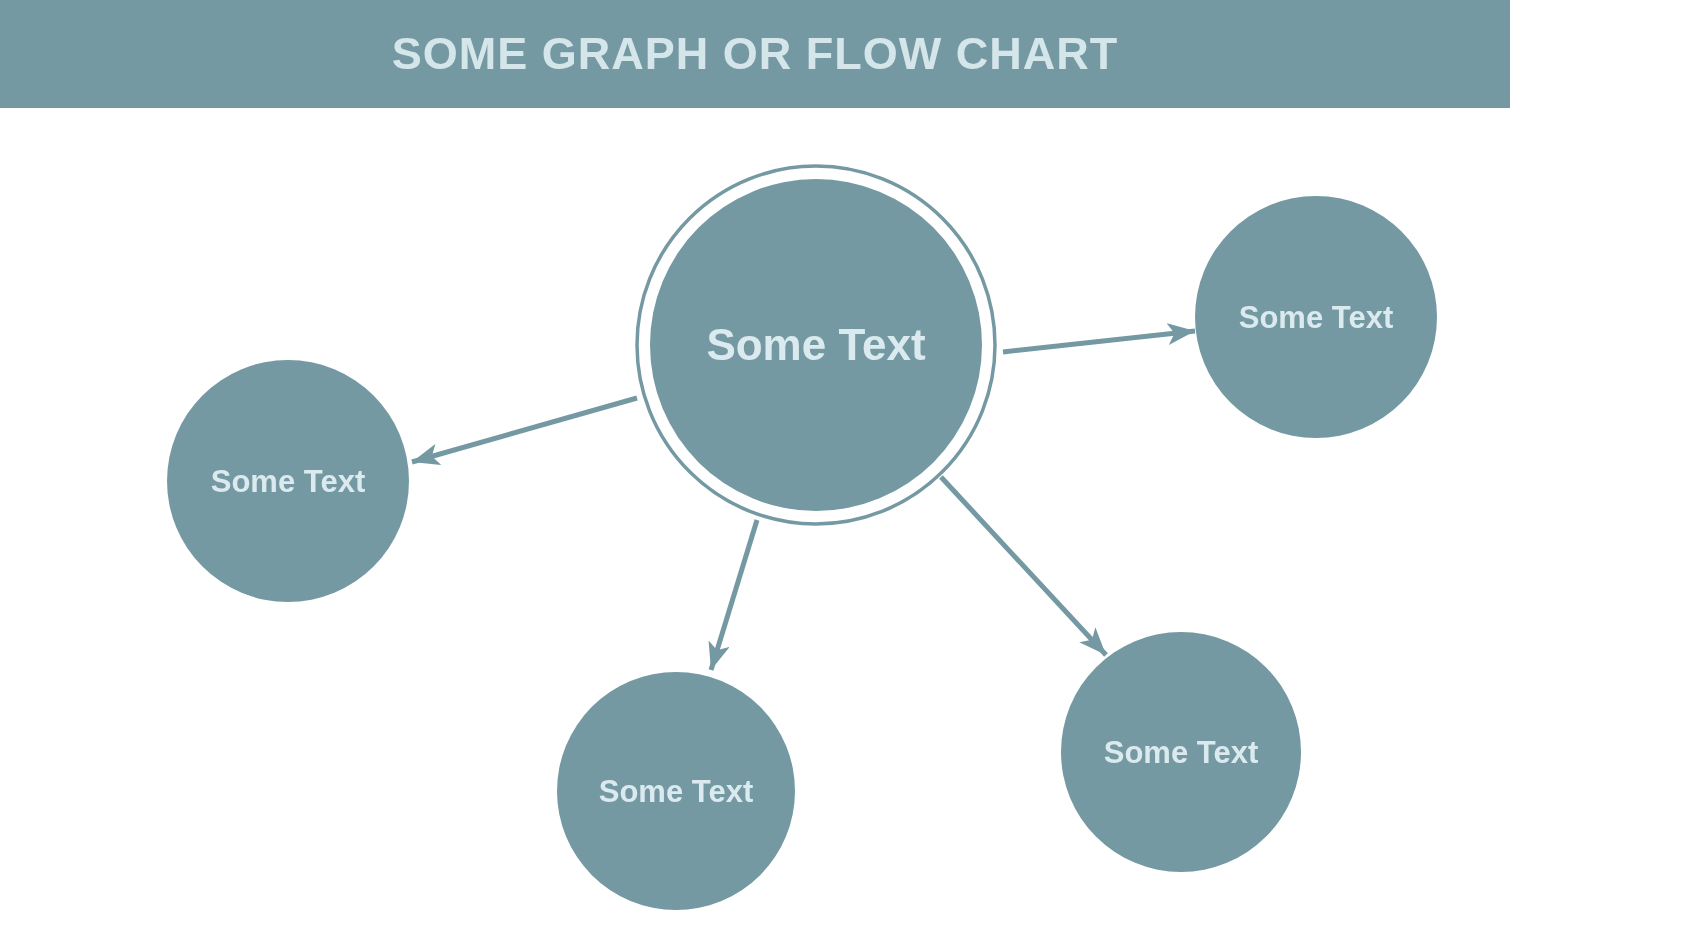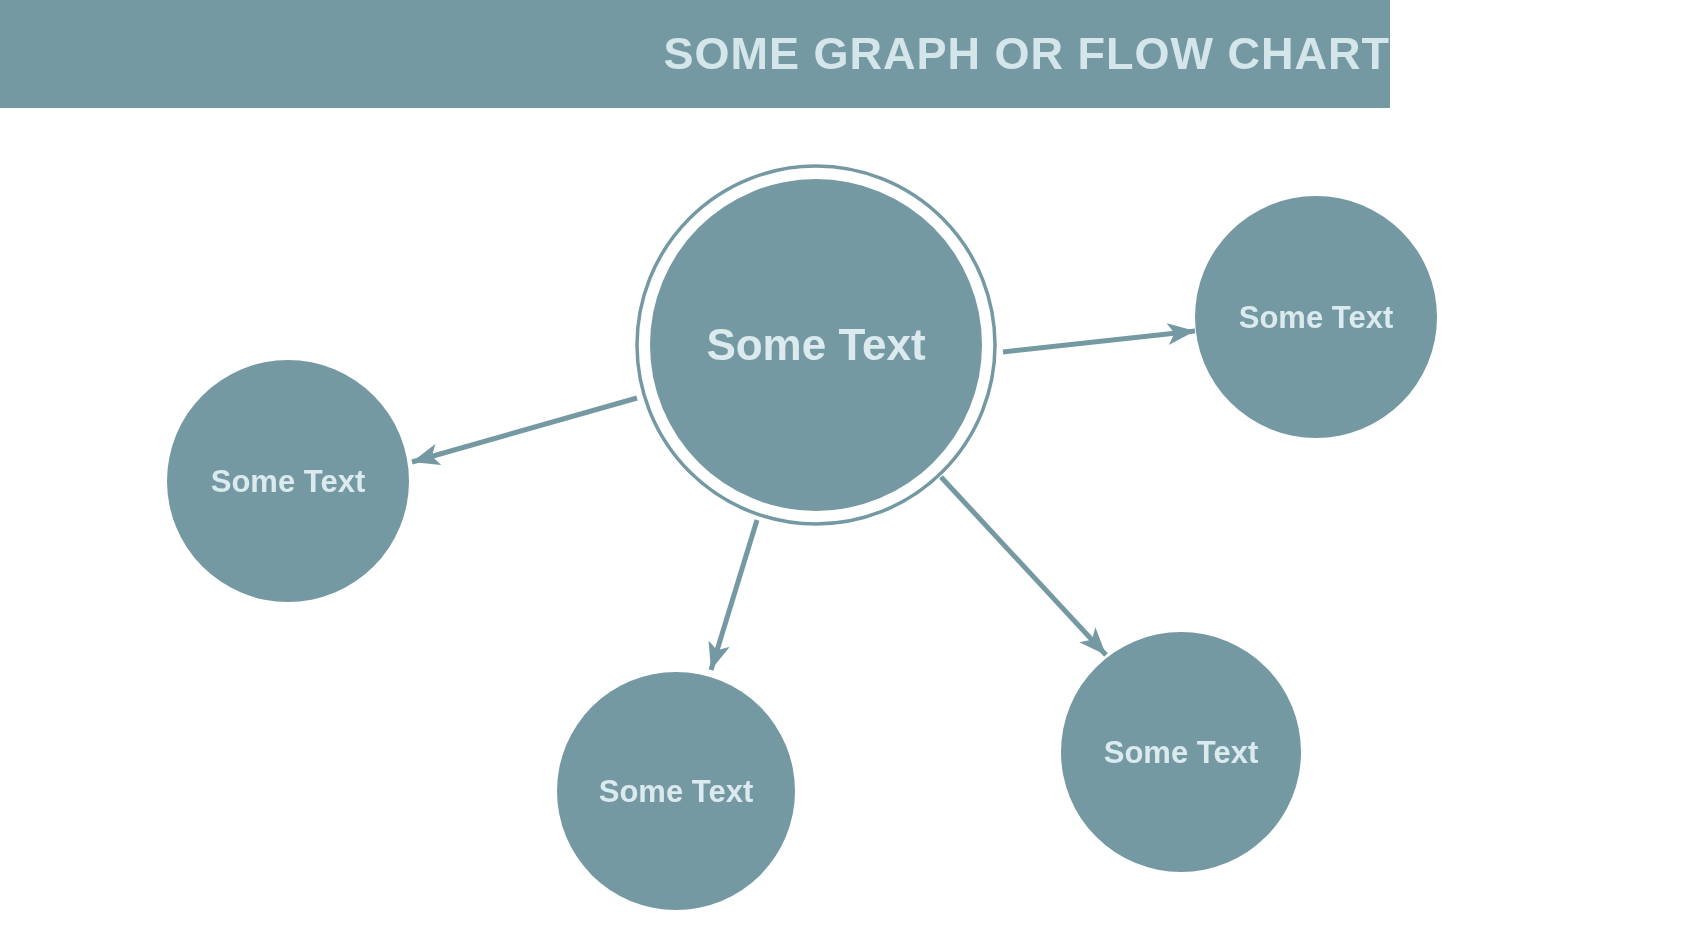--- a/index.html
+++ b/index.html
@@ -1,22 +1,22 @@
 <!DOCTYPE html>
 <html><head>
 <meta charset="utf-8">
 <style>
   html,body{margin:0;padding:0;background:#ffffff;}
   body{
     width:1689px;height:951px;position:relative;overflow:hidden;
     font-family:"Liberation Sans","DejaVu Sans",sans-serif;
   }
   .header-bar{
-    position:absolute;top:0;left:0;width:1390px;height:108px;
-    display:flex;align-items:center;justify-content:flex-end;
+    position:absolute;top:0;left:0;width:1510px;height:108px;
+    display:flex;align-items:center;justify-content:center;
     z-index:2;
   }
   .page-title{
     margin:0;font-size:45px;font-weight:700;letter-spacing:1px;
     white-space:nowrap;
   }
   .diagram-svg{
     position:absolute;top:0;left:0;z-index:1;
   }
   .node-label{font-weight:700;}

